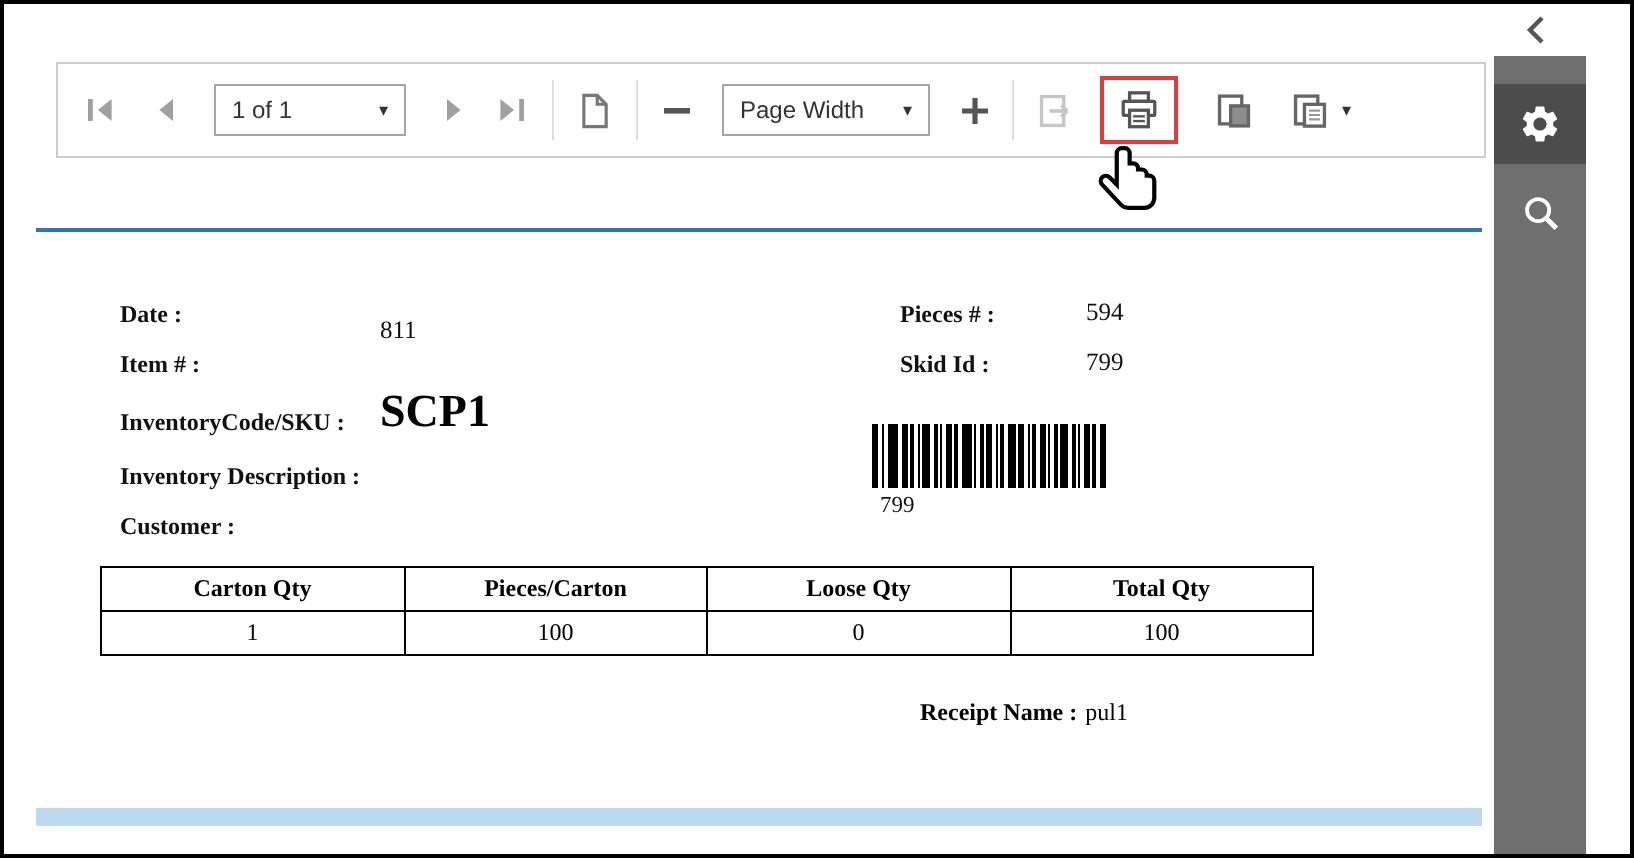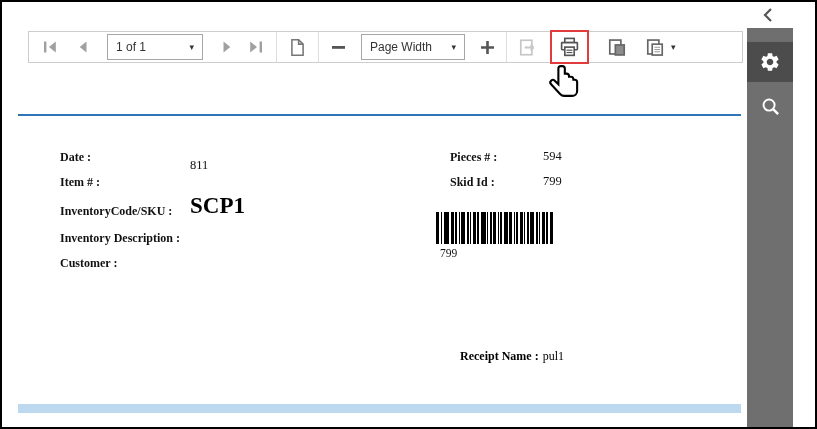--- a/index.html
+++ b/index.html
@@ -1,20 +1,20 @@
 <!DOCTYPE html>
 <html><head>
 <meta charset="utf-8">
 <style>
   *{margin:0;padding:0;box-sizing:border-box}
   html,body{width:817px;height:429px;background:#fff;font-family:"Liberation Sans",sans-serif}
   .frame{position:relative;width:817px;height:429px;border:2px solid #000;background:#fff;overflow:hidden}
 
   
-  .toolbar{position:absolute;left:26px;top:29px;width:715px;height:32px;border:1px solid #cdcdcd;
+  .toolbar{position:absolute;left:26px;top:29px;width:715px;height:48px;border:1px solid #cdcdcd;
            display:flex;align-items:center;padding-left:10px;background:#fff}
   .ibtn{background:none;border:none;padding:2px;cursor:pointer;display:flex;align-items:center}
   .ibtn svg{display:block}
   .nav{fill:#a0a0a0}
   .combo{display:flex;align-items:center;justify-content:space-between;border:1px solid #a6a6a6;
          background:#fff;height:26px;padding:0 8px;font-size:12px;color:#333}
   .pagecombo{width:96px;margin-left:14px}
   .zoomcombo{width:104px;margin-left:12px}
   .caret{font-size:9px;color:#333;margin-left:6px}
   .sep{width:1px;height:30px;background:#dedede;margin:0 9px}
@@ -188,19 +188,37 @@
   <span class="lbl" style="left:58px;top:202px">InventoryCode/SKU :</span>
   <span class="sku-big" style="left:188px;top:191px">SCP1</span>
 
   <div class="barcode"><i style="display: inline-block; height: 100%; width: 3px; background: rgb(0, 0, 0);"></i><i style="display: inline-block; height: 100%; width: 2px; background: transparent;"></i><i style="display: inline-block; height: 100%; width: 1px; background: rgb(0, 0, 0);"></i><i style="display: inline-block; height: 100%; width: 2px; background: transparent;"></i><i style="display: inline-block; height: 100%; width: 5px; background: rgb(0, 0, 0);"></i><i style="display: inline-block; height: 100%; width: 2px; background: transparent;"></i><i style="display: inline-block; height: 100%; width: 3px; background: rgb(0, 0, 0);"></i><i style="display: inline-block; height: 100%; width: 1px; background: transparent;"></i><i style="display: inline-block; height: 100%; width: 2px; background: rgb(0, 0, 0);"></i><i style="display: inline-block; height: 100%; width: 2px; background: transparent;"></i><i style="display: inline-block; height: 100%; width: 1px; background: rgb(0, 0, 0);"></i><i style="display: inline-block; height: 100%; width: 1px; background: transparent;"></i><i style="display: inline-block; height: 100%; width: 4px; background: rgb(0, 0, 0);"></i><i style="display: inline-block; height: 100%; width: 2px; background: transparent;"></i><i style="display: inline-block; height: 100%; width: 2px; background: rgb(0, 0, 0);"></i><i style="display: inline-block; height: 100%; width: 1px; background: transparent;"></i><i style="display: inline-block; height: 100%; width: 1px; background: rgb(0, 0, 0);"></i><i style="display: inline-block; height: 100%; width: 2px; background: transparent;"></i><i style="display: inline-block; height: 100%; width: 3px; background: rgb(0, 0, 0);"></i><i style="display: inline-block; height: 100%; width: 1px; background: transparent;"></i><i style="display: inline-block; height: 100%; width: 2px; background: rgb(0, 0, 0);"></i><i style="display: inline-block; height: 100%; width: 2px; background: transparent;"></i><i style="display: inline-block; height: 100%; width: 5px; background: rgb(0, 0, 0);"></i><i style="display: inline-block; height: 100%; width: 1px; background: transparent;"></i><i style="display: inline-block; height: 100%; width: 1px; background: rgb(0, 0, 0);"></i><i style="display: inline-block; height: 100%; width: 2px; background: transparent;"></i><i style="display: inline-block; height: 100%; width: 2px; background: rgb(0, 0, 0);"></i><i style="display: inline-block; height: 100%; width: 1px; background: transparent;"></i><i style="display: inline-block; height: 100%; width: 3px; background: rgb(0, 0, 0);"></i><i style="display: inline-block; height: 100%; width: 2px; background: transparent;"></i><i style="display: inline-block; height: 100%; width: 1px; background: rgb(0, 0, 0);"></i><i style="display: inline-block; height: 100%; width: 1px; background: transparent;"></i><i style="display: inline-block; height: 100%; width: 2px; background: rgb(0, 0, 0);"></i><i style="display: inline-block; height: 100%; width: 2px; background: transparent;"></i><i style="display: inline-block; height: 100%; width: 4px; background: rgb(0, 0, 0);"></i><i style="display: inline-block; height: 100%; width: 1px; background: transparent;"></i><i style="display: inline-block; height: 100%; width: 3px; background: rgb(0, 0, 0);"></i><i style="display: inline-block; height: 100%; width: 2px; background: transparent;"></i><i style="display: inline-block; height: 100%; width: 1px; background: rgb(0, 0, 0);"></i><i style="display: inline-block; height: 100%; width: 1px; background: transparent;"></i><i style="display: inline-block; height: 100%; width: 2px; background: rgb(0, 0, 0);"></i><i style="display: inline-block; height: 100%; width: 2px; background: transparent;"></i><i style="display: inline-block; height: 100%; width: 3px; background: rgb(0, 0, 0);"></i><i style="display: inline-block; height: 100%; width: 1px; background: transparent;"></i><i style="display: inline-block; height: 100%; width: 1px; background: rgb(0, 0, 0);"></i><i style="display: inline-block; height: 100%; width: 2px; background: transparent;"></i><i style="display: inline-block; height: 100%; width: 2px; background: rgb(0, 0, 0);"></i><i style="display: inline-block; height: 100%; width: 1px; background: transparent;"></i><i style="display: inline-block; height: 100%; width: 4px; background: rgb(0, 0, 0);"></i><i style="display: inline-block; height: 100%; width: 2px; background: transparent;"></i><i style="display: inline-block; height: 100%; width: 2px; background: rgb(0, 0, 0);"></i><i style="display: inline-block; height: 100%; width: 1px; background: transparent;"></i><i style="display: inline-block; height: 100%; width: 1px; background: rgb(0, 0, 0);"></i><i style="display: inline-block; height: 100%; width: 2px; background: transparent;"></i><i style="display: inline-block; height: 100%; width: 3px; background: rgb(0, 0, 0);"></i><i style="display: inline-block; height: 100%; width: 1px; background: transparent;"></i><i style="display: inline-block; height: 100%; width: 2px; background: rgb(0, 0, 0);"></i><i style="display: inline-block; height: 100%; width: 2px; background: transparent;"></i><i style="display: inline-block; height: 100%; width: 3px; background: rgb(0, 0, 0);"></i></div>
   <span class="bc-text" style="left:438px;top:245px">799</span>
 
   <span class="lbl" style="left:58px;top:229px">Inventory Description :</span>
 
   <span class="lbl" style="left:58px;top:254px">Customer :</span>
 
+  <table class="qty-table">
+    <thead>
+      <tr>
+        <th>Carton Qty</th>
+        <th>Pieces/Carton</th>
+        <th>Loose Qty</th>
+        <th>Total Qty</th>
+      </tr>
+    </thead>
+    <tbody>
+      <tr>
+        <td>1</td>
+        <td>100</td>
+        <td>0</td>
+        <td>100</td>
+      </tr>
+    </tbody>
+  </table>
 
   <div class="location">
     <b>Receipt Name :</b><span>pul1</span>
   </div>
 
   <div class="footer-bar"></div>
 </div>
 
 </body></html>

